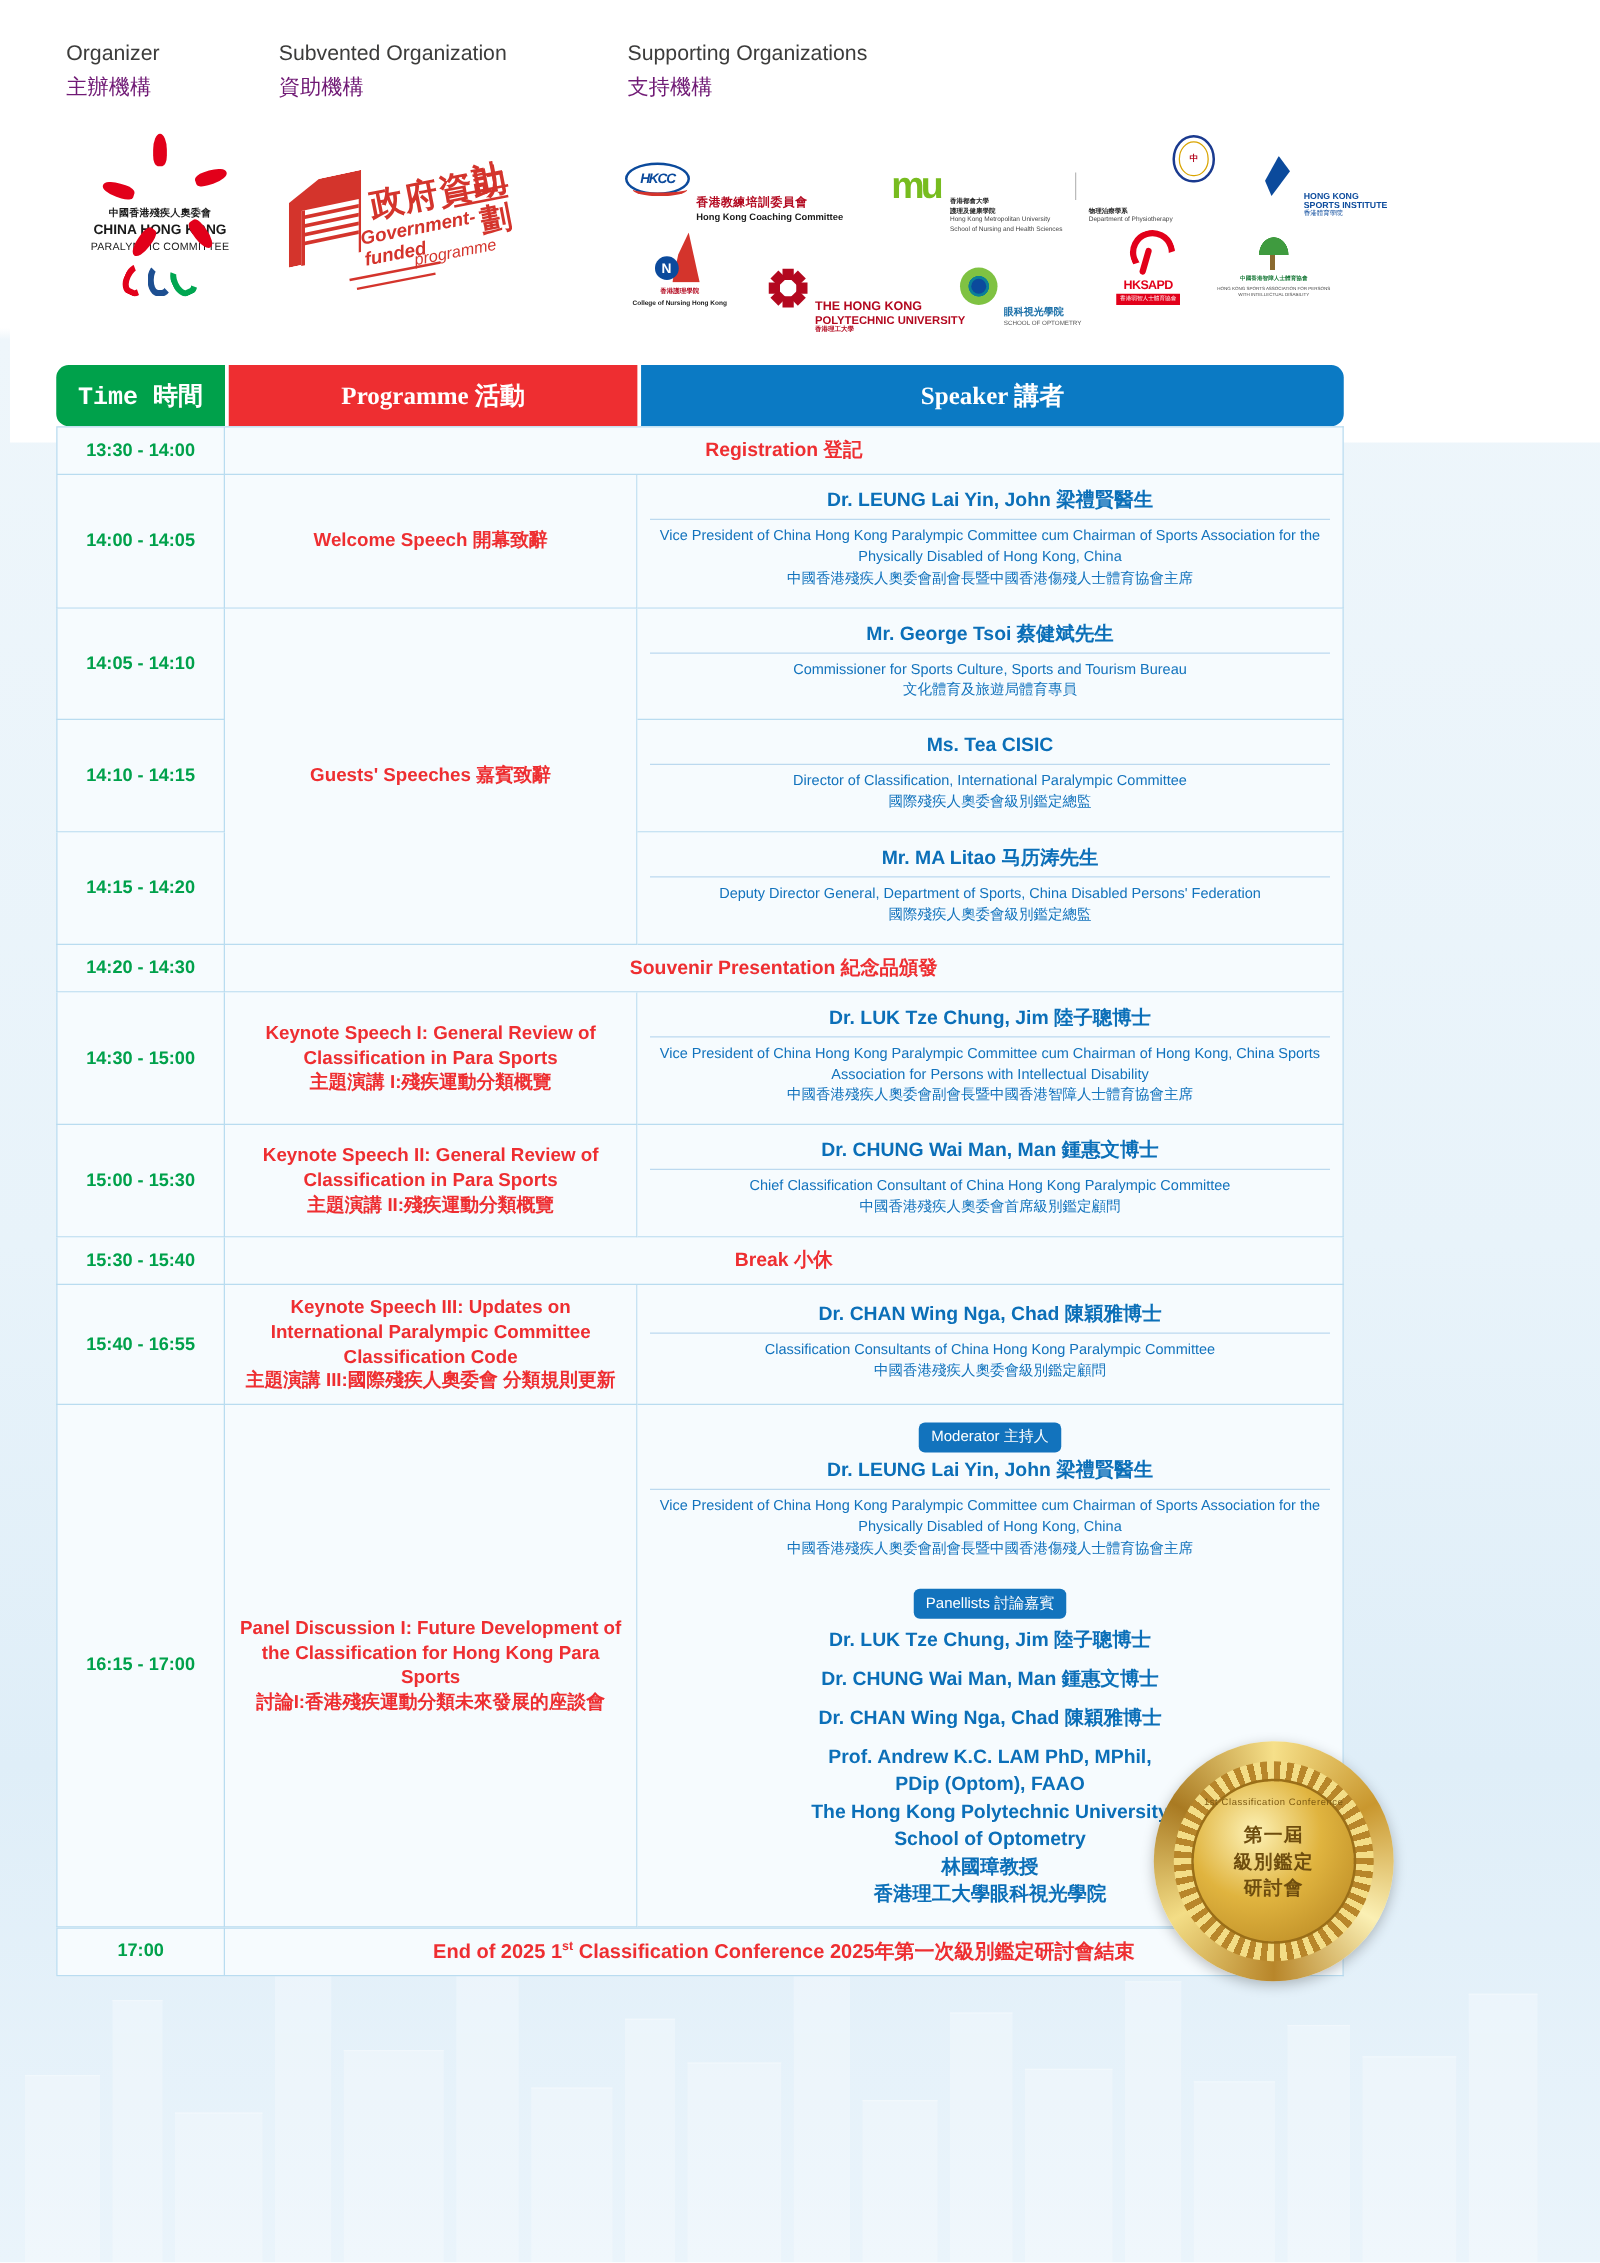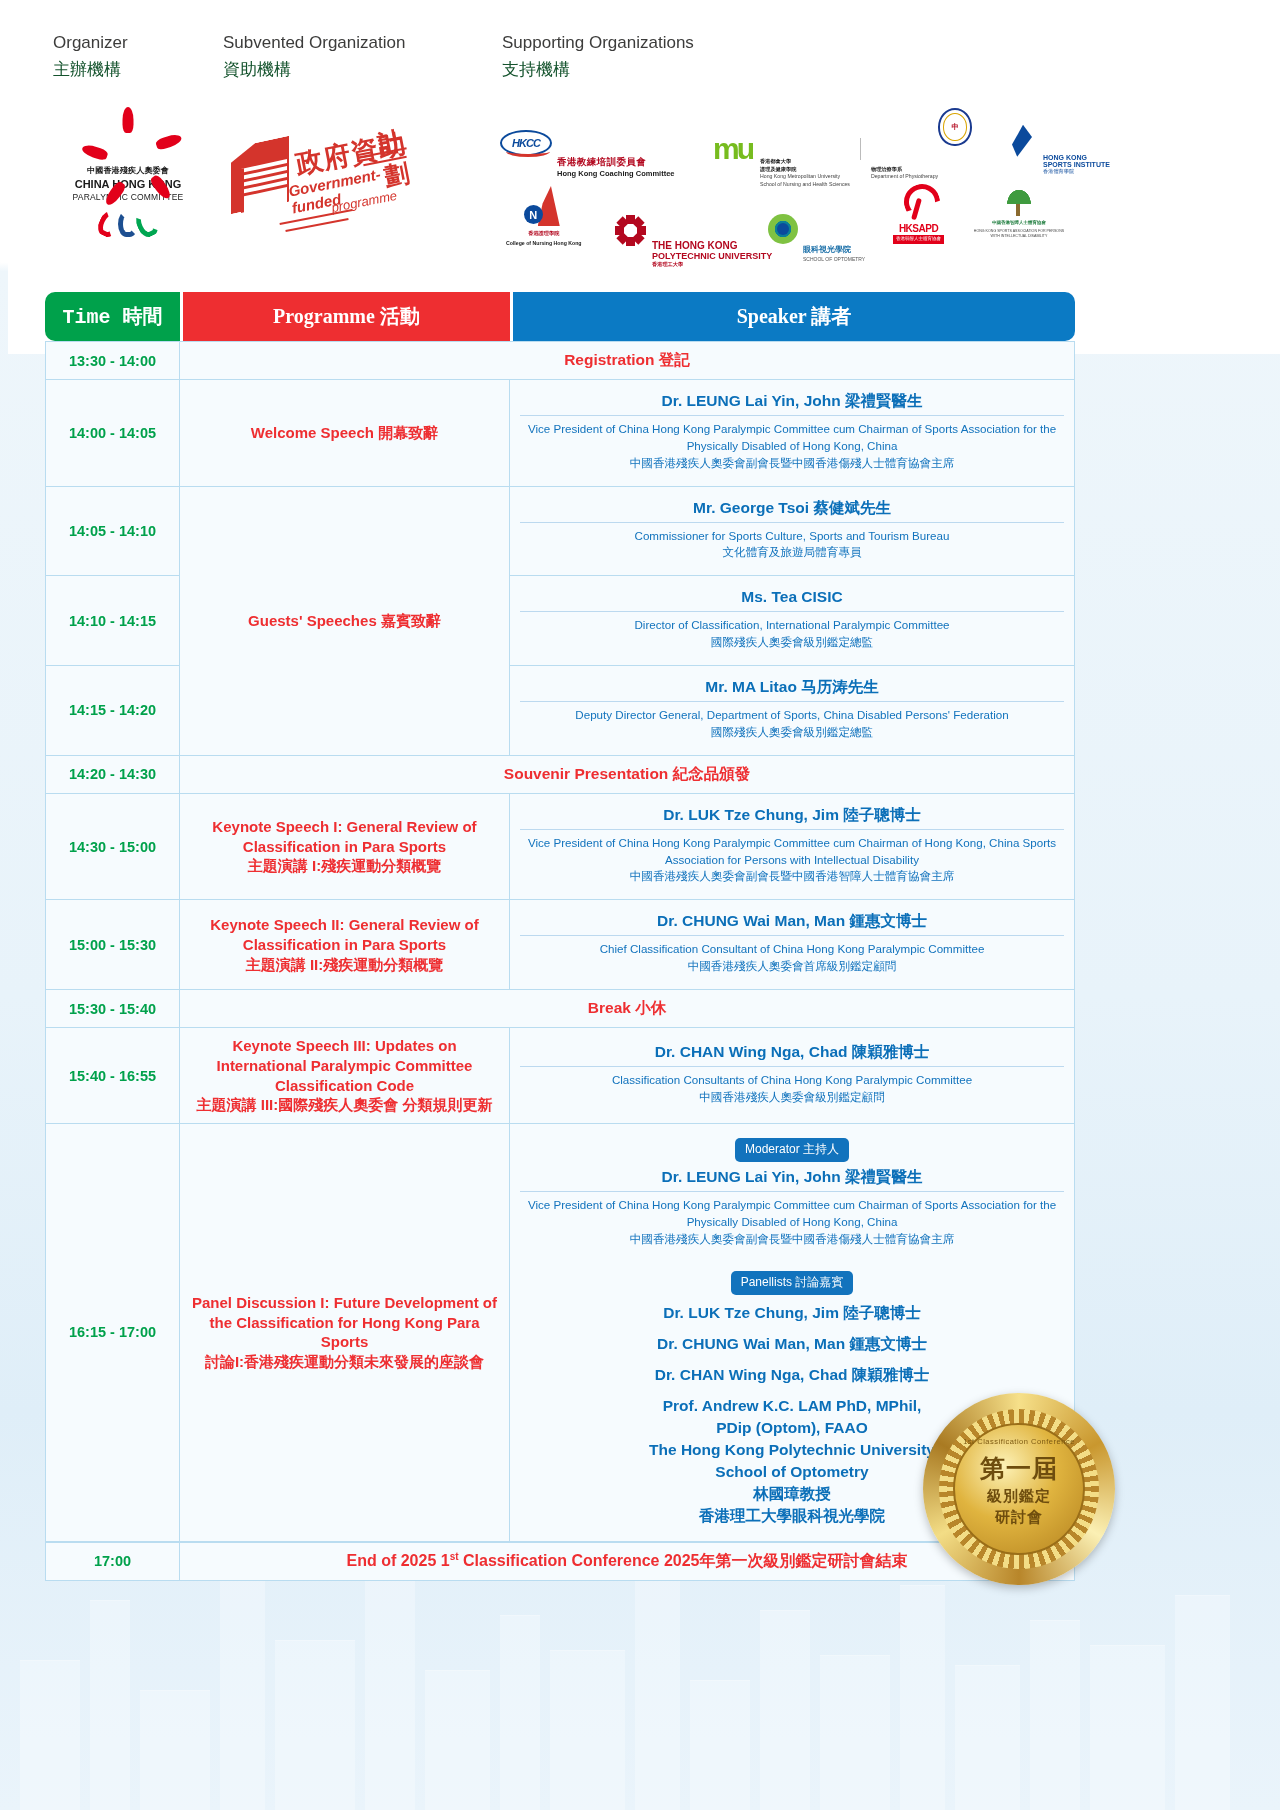--- a/index.html
+++ b/index.html
@@ -21,21 +21,21 @@
   }
   .skyline div {
     position: absolute; bottom: 0; background: rgba(255,255,255,.55);
     border-top: 1px solid rgba(255,255,255,.8);
   }
 
   
   .header { position: absolute; left: 8px; top: 0; width: 1280px; height: 354px; background: #fff; }
   .hdr-col { position: absolute; top: 30px; }
   .hdr-label-en { font-size: 17px; color: #3c3c3b; line-height: 1.5; white-space: nowrap; }
-  .hdr-label-zh { font-size: 17px; color: #14532d; line-height: 1.6; white-space: nowrap; }
+  .hdr-label-zh { font-size: 17px; color: #701a75; line-height: 1.6; white-space: nowrap; }
 
   .logo-box { position: absolute; display: flex; flex-direction: column; align-items: center; }
   .logo-cap { font-size: 7px; color: #1a1a1a; text-align: center; letter-spacing: .2px; line-height: 1.35; }
 
   
   .bauhinia { width: 54px; height: 54px; position: relative; }
   .bauhinia span {
     position: absolute; left: 50%; top: 50%; width: 11px; height: 26px;
     background: #e2001a; border-radius: 60% 60% 40% 40%;
     transform-origin: 50% 100%;
@@ -224,21 +224,21 @@
     position: absolute; inset: 30px; border-radius: 50%;
     background: radial-gradient(circle at 38% 32%, #fdf2b6 0%, #e0b43f 45%, #b4821f 100%);
     border: 2px solid #9a6e18;
     display: flex; flex-direction: column; align-items: center; justify-content: center;
     gap: 2px;
   }
   .seal .arc {
     position: absolute; top: 12px; width: 100%; text-align: center;
     font-size: 7.5px; color: #7d5a12; letter-spacing: .5px;
   }
-  .seal .l1 { font-size: 25px; font-weight: 700; color: #6e4d0e; letter-spacing: 1px; }
+  .seal .l1 { font-size: 15px; font-weight: 700; color: #6e4d0e; letter-spacing: 1px; }
   .seal .l2 { font-size: 15px; font-weight: 700; color: #6e4d0e; letter-spacing: 1px; }
   .seal .l3 { font-size: 15px; font-weight: 700; color: #6e4d0e; letter-spacing: 1px; }
 </style>
 </head>
 <body>
 
 <div class="page">
 
   <div class="skyline">
     <div style="left:20px;width:60px;height:150px"></div>

